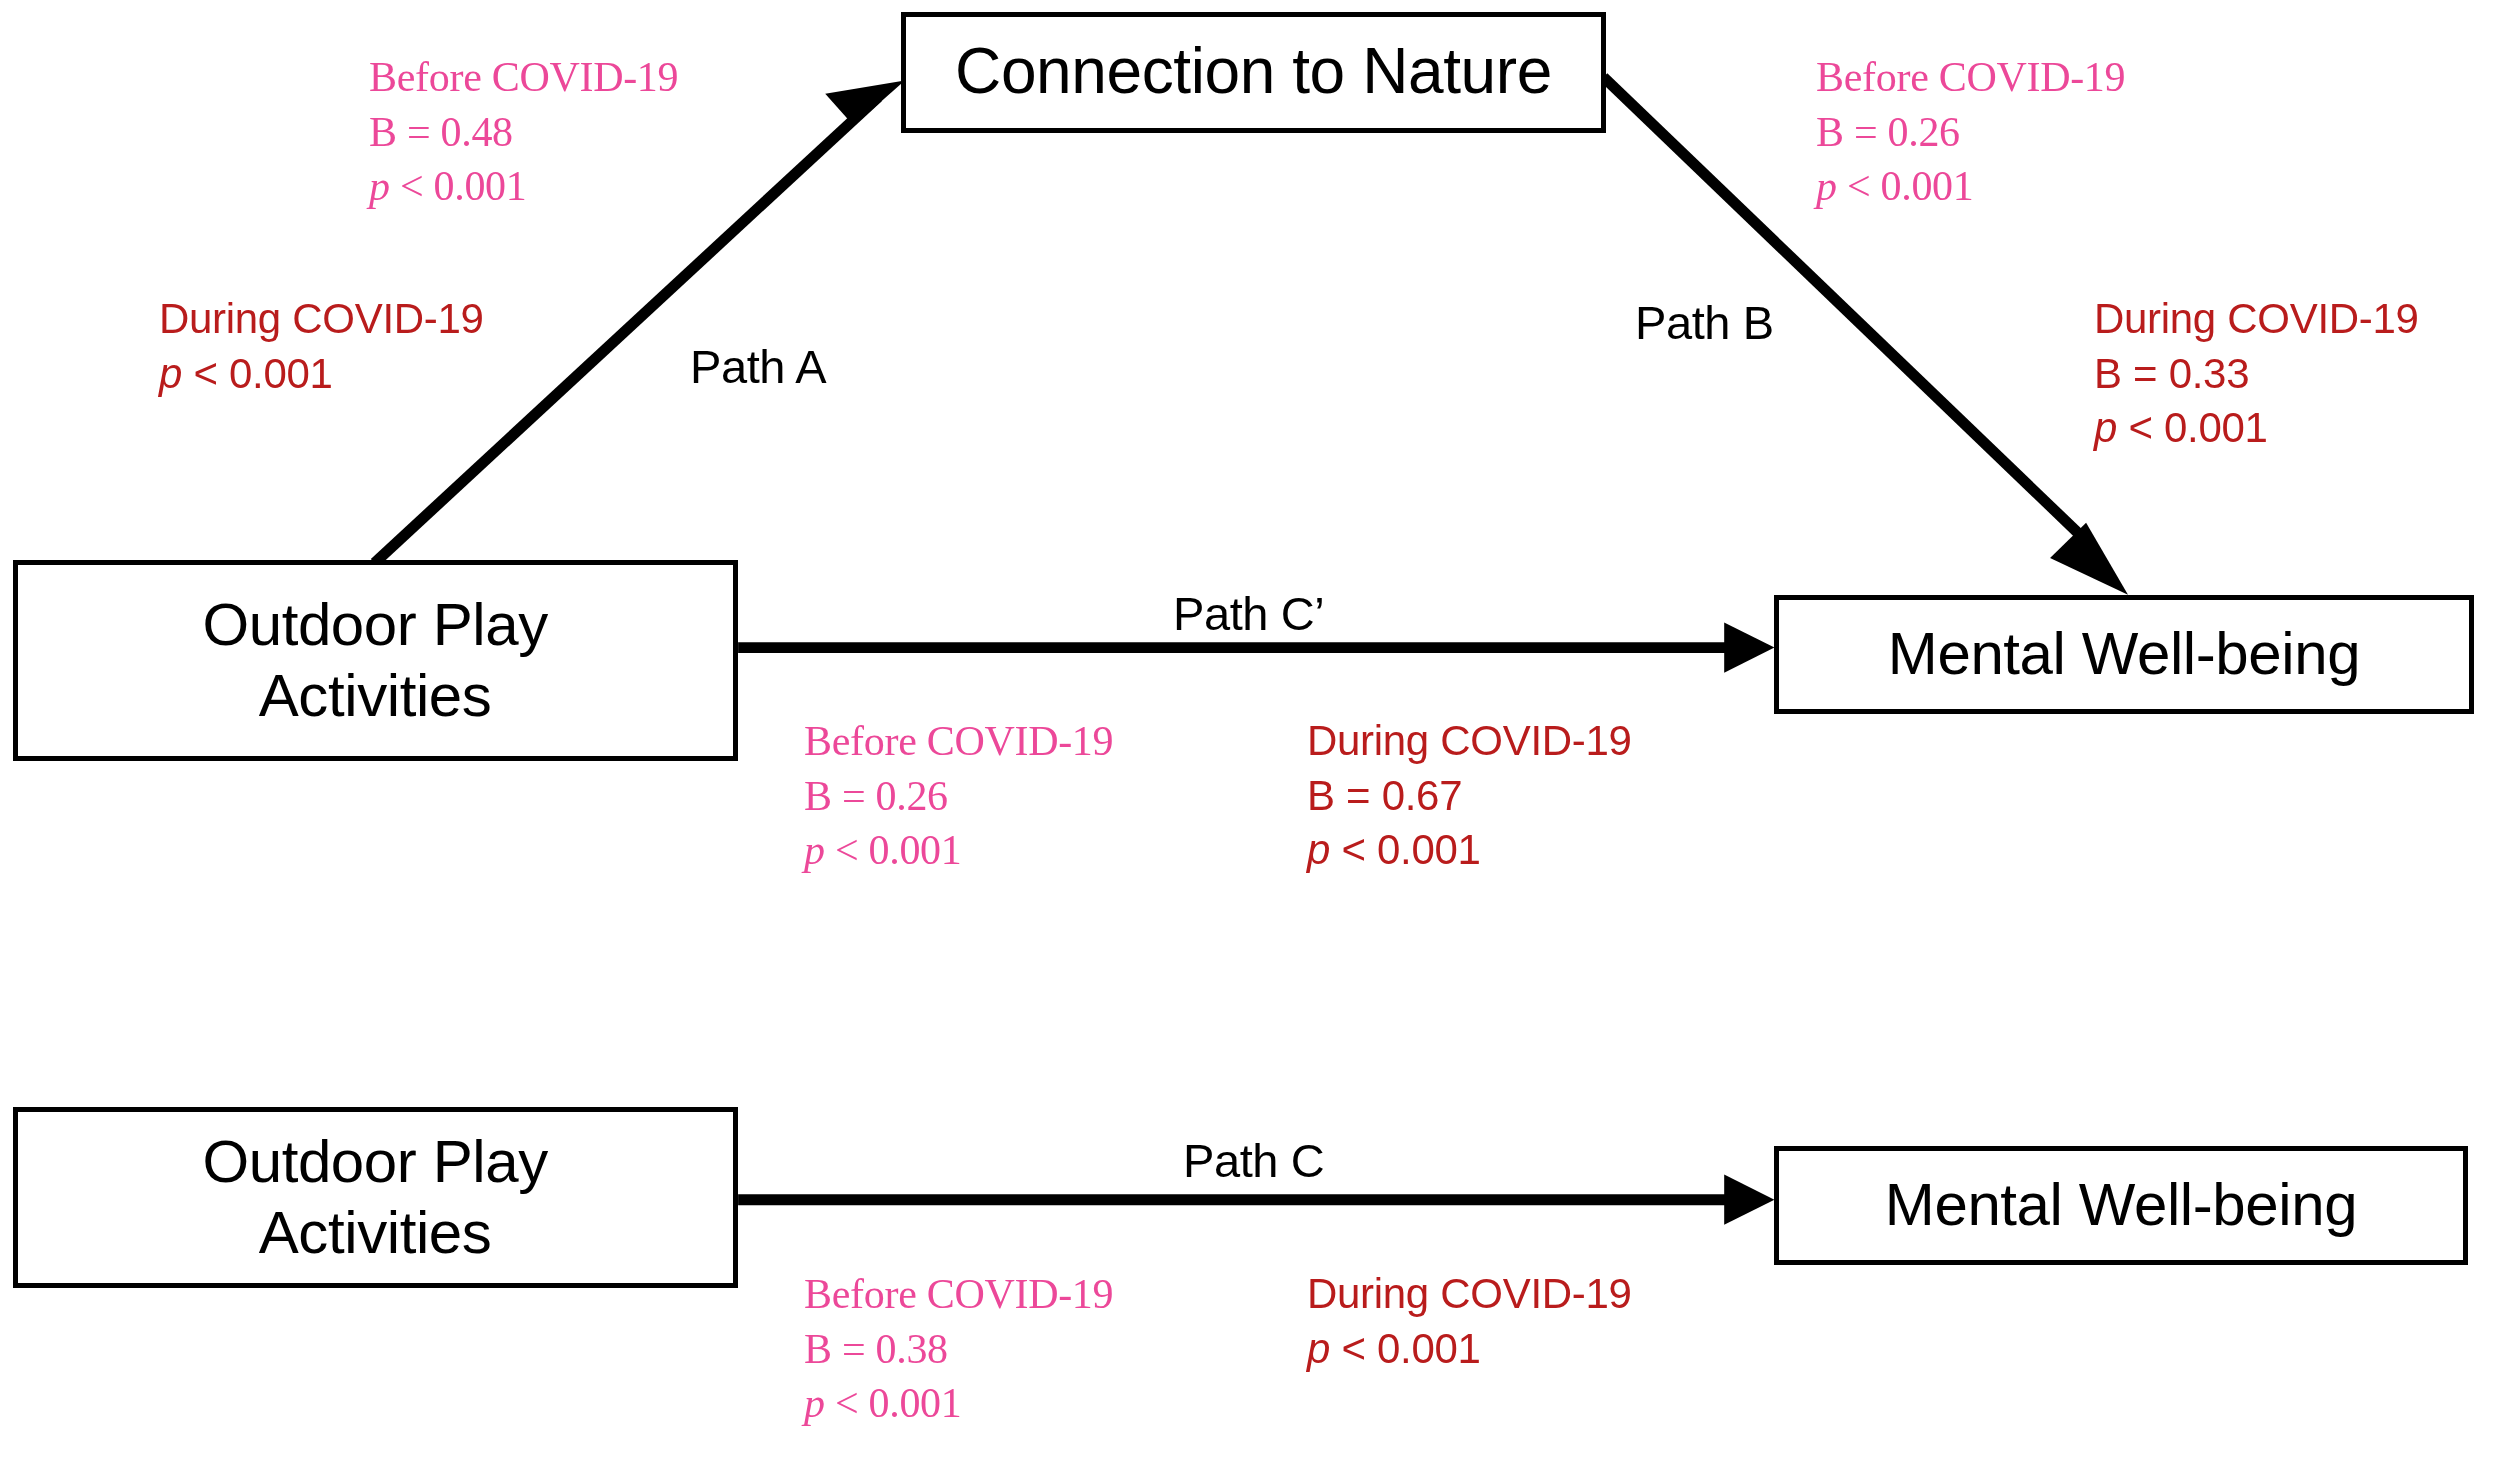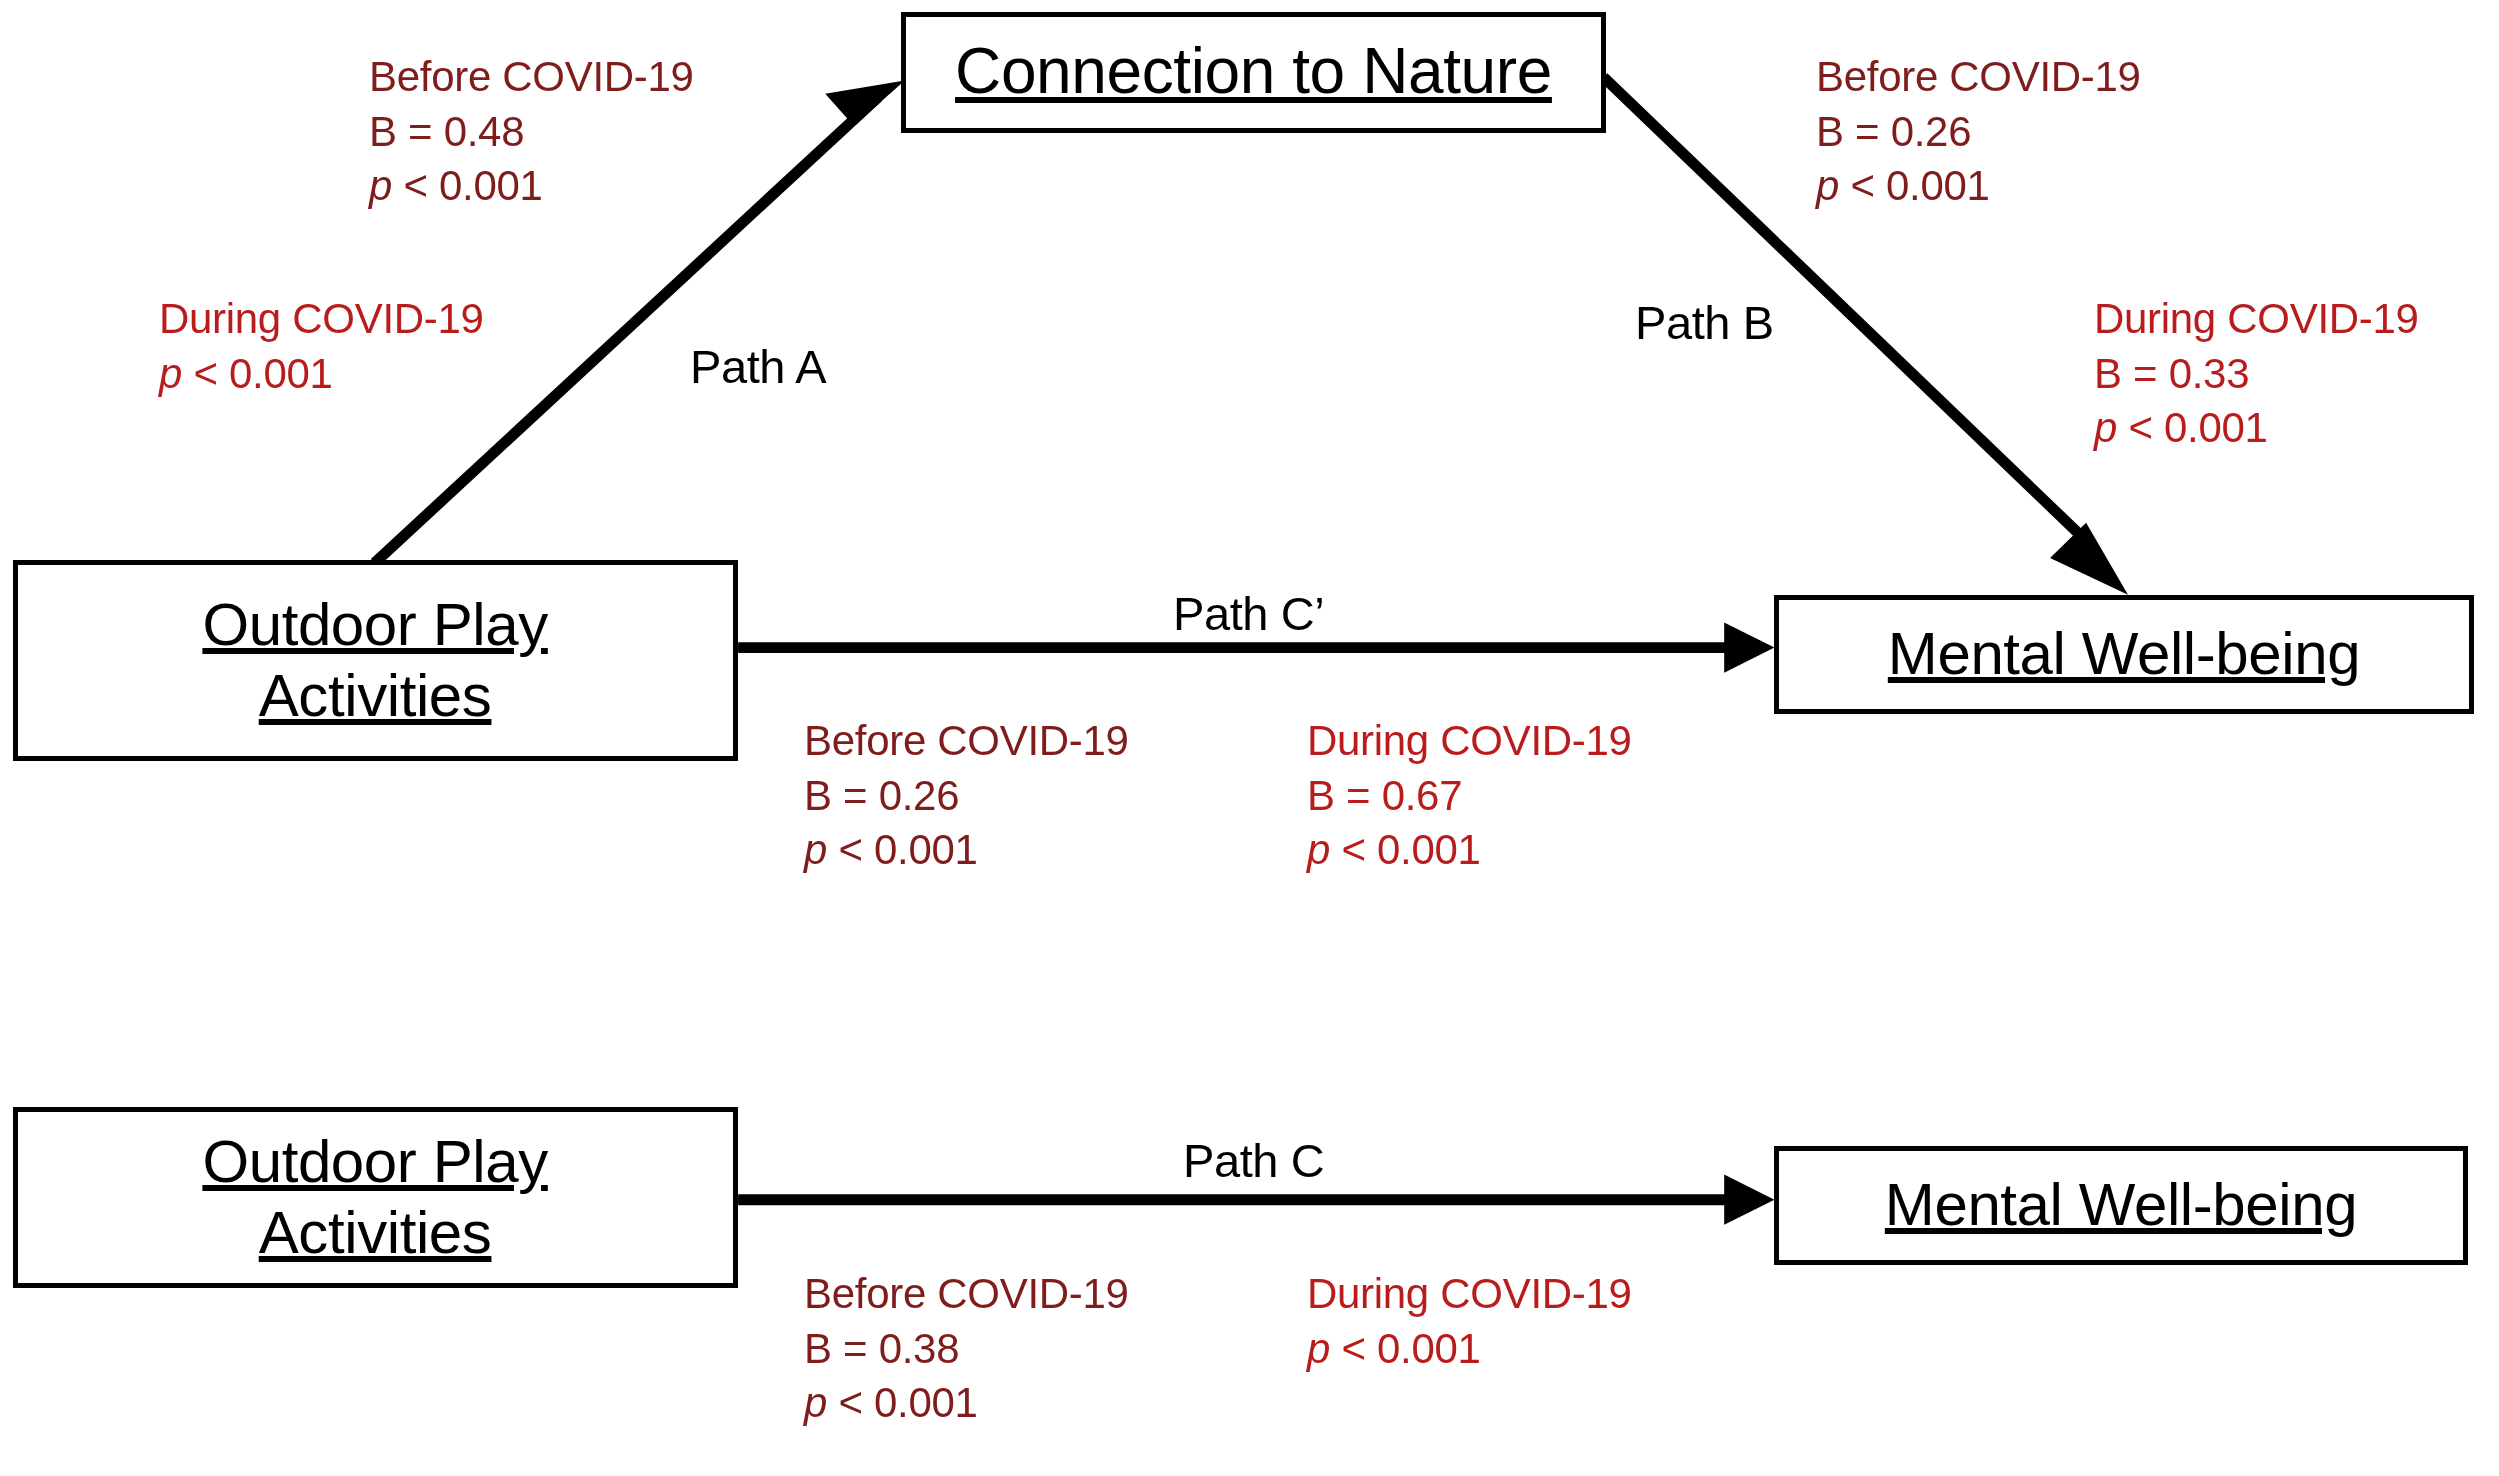--- a/index.html
+++ b/index.html
@@ -32,21 +32,20 @@
     background: #ffffff;
     display: flex;
     align-items: center;
     justify-content: center;
     text-align: center;
     color: #000000;
     font-family: "Liberation Sans", sans-serif;
     font-weight: 400;
     line-height: 1.18;
     letter-spacing: -0.4px;
-    text-decoration: underline;
   }
   .node-text {
     display: block;
     white-space: pre-line;
   }
   #node-connection        { left: 901px; top: 11.7px;   width: 705px; height: 121px; font-size: 64px; }
   #node-outdoor-top       { left: 12.6px;   top: 560px;  width: 725px; height: 201px; font-size: 60px; }
   #node-wellbeing-top     { left: 1774px; top: 595px;  width: 700px; height: 119px; font-size: 60px; }
   #node-outdoor-bottom    { left: 12.6px;   top: 1107px; width: 725px; height: 181px; font-size: 60px; }
   #node-wellbeing-bottom  { left: 1774px; top: 1146px; width: 694px; height: 119px; font-size: 60px; }
@@ -68,21 +67,21 @@
     position: absolute;
     font-family: "Liberation Sans", sans-serif;
     font-size: 42px;
     line-height: 1.30;
     white-space: nowrap;
     letter-spacing: -0.3px;
   }
   .stat-block .stat-line { display: block; }
   .stat-block .stat-p { font-style: normal; }
   .stat-block .stat-p .ital { font-style: italic; }
-  .before { color: #7f1d1d; }
+  .before { color: #ec4899; font-family: Liberation Serif, serif; }
   .during { color: #b91c1c; }
 
   #stat-a-before { left: 369px;  top: 50px;  }
   #stat-a-during { left: 159px;  top: 292px; }
   #stat-b-before { left: 1816px; top: 50px;  }
   #stat-b-during { left: 2094px; top: 292px; }
   #stat-c1-before{ left: 804px;  top: 714px; }
   #stat-c1-during{ left: 1307px; top: 714px; }
   #stat-c-before { left: 804px;  top: 1267px;}
   #stat-c-during { left: 1307px; top: 1267px;}

